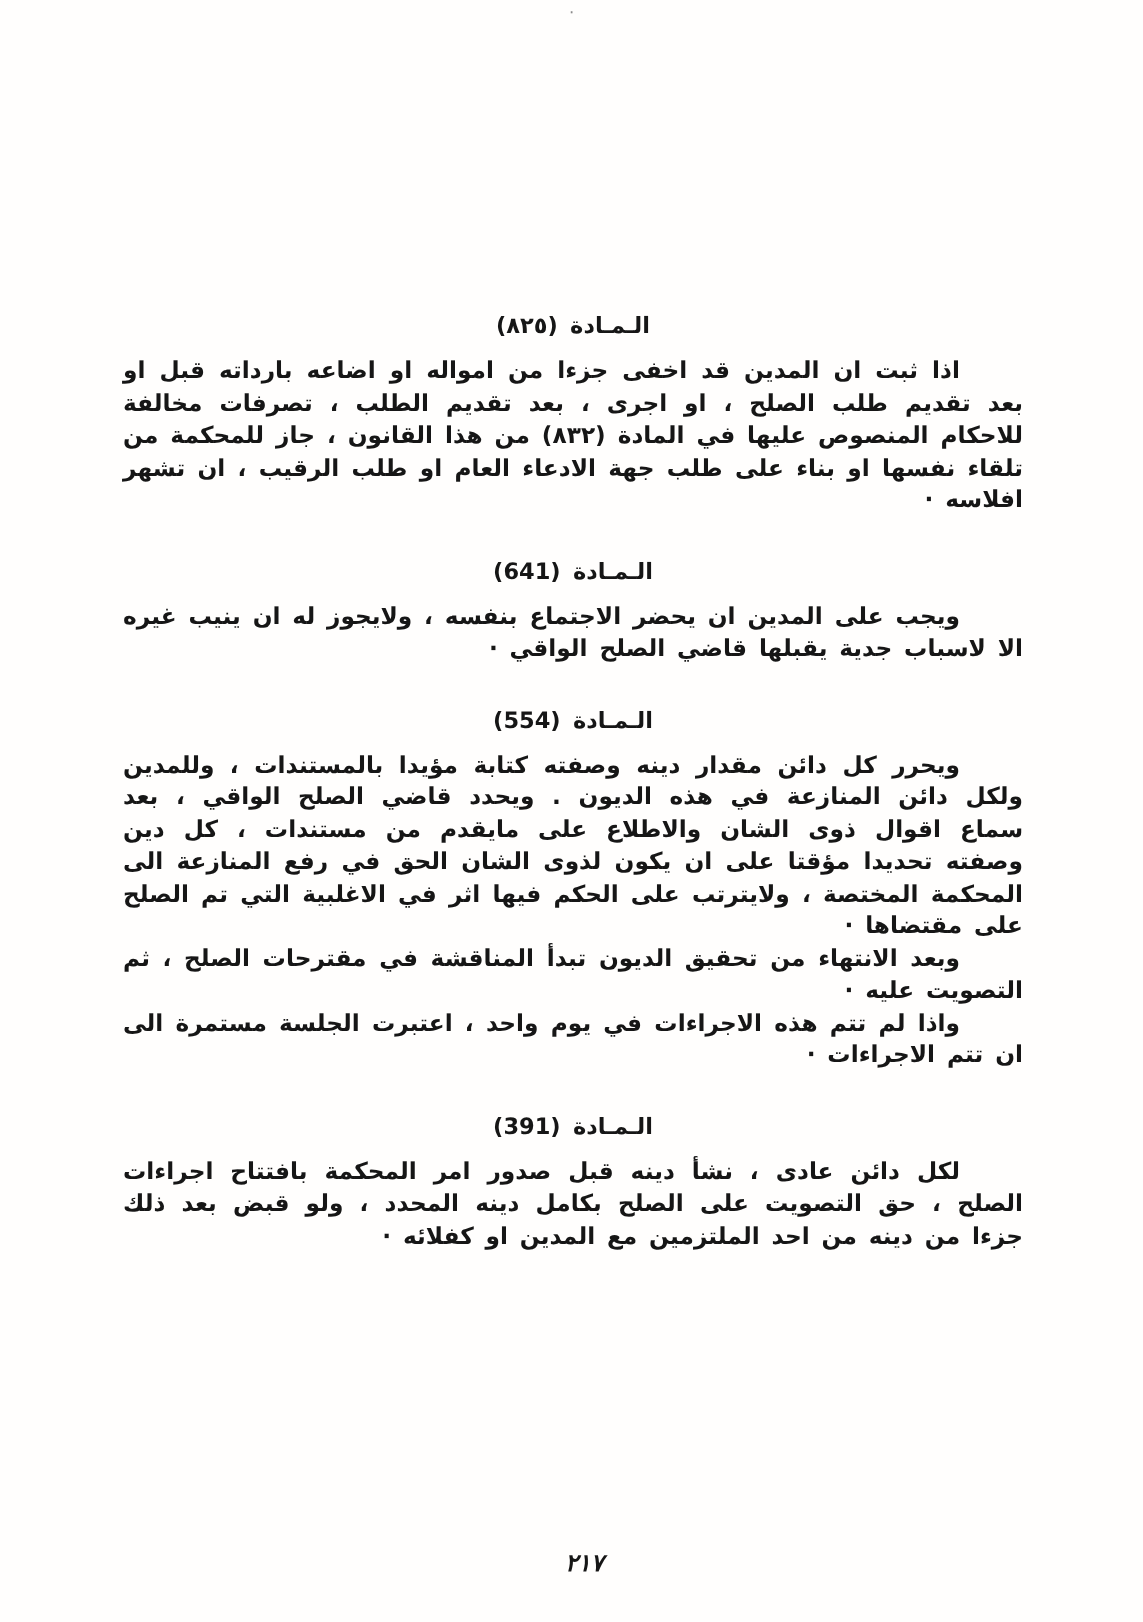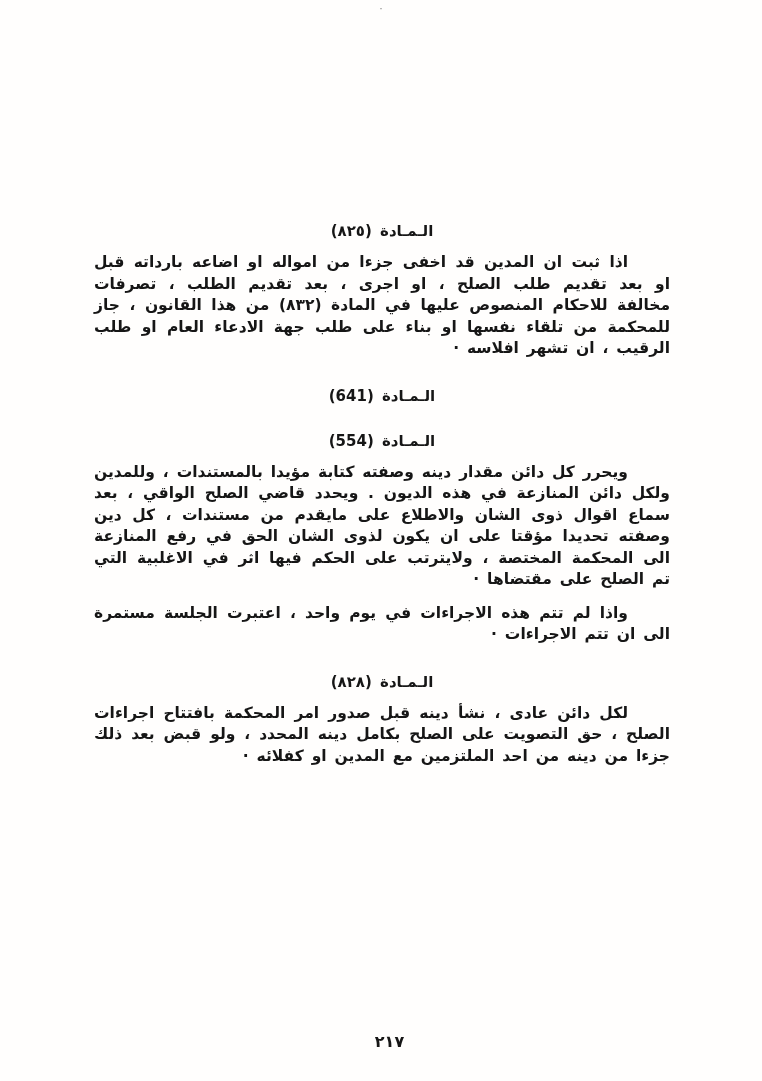--- a/index.html
+++ b/index.html
@@ -22,80 +22,83 @@
     position: absolute;
     top: 2px;
     left: 0;
     right: 0;
     text-align: center;
     font-size: 11px;
     color: #8a8a8a;
   }
   .content {
     position: absolute;
-    top: 222px;
+    top: 208px;
     right: 80px;
     width: 600px;
     direction: rtl;
   }
   .article { margin: 0; }
   .article-heading {
     text-align: center;
     font-size: 15px;
     font-weight: bold;
     margin: 27px 0 11px 0;
     word-spacing: 3px;
   }
   .article:first-child .article-heading { margin-top: 0; }
   .para {
-    margin: 12px;
+    margin: 0;
     font-size: 15.5px;
     font-weight: bold;
     line-height: 21.5px;
     text-align: justify;
     text-indent: 42px;
     word-spacing: 2.5px;
   }
   .page-number {
     position: absolute;
     bottom: 30px;
     left: 17px;
     right: 0;
     text-align: center;
     font-size: 16px;
     font-weight: bold;
     direction: rtl;
+    font-style: italic;
   }
 </style>
 </head>
 <body>
 
 <div class="page">
 
   <div class="top-mark">·</div>
 
   <div class="content">
 
     <section class="article">
       <h2 class="article-heading">الـمـادة (٨٢٥)</h2>
       <p class="para">اذا ثبت ان المدين قد اخفى جزءا من امواله او اضاعه بارداته قبل او بعد تقديم طلب الصلح ، او اجرى ، بعد تقديم الطلب ، تصرفات مخالفة للاحكام المنصوص عليها في المادة (٨٣٢) من هذا القانون ، جاز للمحكمة من تلقاء نفسها او بناء على طلب جهة الادعاء العام او طلب الرقيب ، ان تشهر افلاسه ·</p>
     </section>
 
     <section class="article">
       <h2 class="article-heading">الـمـادة (641)</h2>
+      <p class="para">ويجب على المدين ان يحضر الاجتماع بنفسه ، ولايجوز له ان ينيب غيره الا لاسباب جدية يقبلها قاضي الصلح الواقي ·</p>
     </section>
 
     <section class="article">
       <h2 class="article-heading">الـمـادة (554)</h2>
       <p class="para">ويحرر كل دائن مقدار دينه وصفته كتابة مؤيدا بالمستندات ، وللمدين ولكل دائن المنازعة في هذه الديون . ويحدد قاضي الصلح الواقي ، بعد سماع اقوال ذوى الشان والاطلاع على مايقدم من مستندات ، كل دين وصفته تحديدا مؤقتا على ان يكون لذوى الشان الحق في رفع المنازعة الى المحكمة المختصة ، ولايترتب على الحكم فيها اثر في الاغلبية التي تم الصلح على مقتضاها ·</p>
+      <p class="para">وبعد الانتهاء من تحقيق الديون تبدأ المناقشة في مقترحات الصلح ، ثم التصويت عليه ·</p>
       <p class="para">واذا لم تتم هذه الاجراءات في يوم واحد ، اعتبرت الجلسة مستمرة الى ان تتم الاجراءات ·</p>
     </section>
 
     <section class="article">
-      <h2 class="article-heading">الـمـادة (٨٢٨)</h2>
+      <h2 class="article-heading">الـمـادة (391)</h2>
       <p class="para">لكل دائن عادى ، نشأ دينه قبل صدور امر المحكمة بافتتاح اجراءات الصلح ، حق التصويت على الصلح بكامل دينه المحدد ، ولو قبض بعد ذلك جزءا من دينه من احد الملتزمين مع المدين او كفلائه ·</p>
     </section>
 
   </div>
 
   <div class="page-number">٢١٧</div>
 
 </div>
 
 </body></html>

